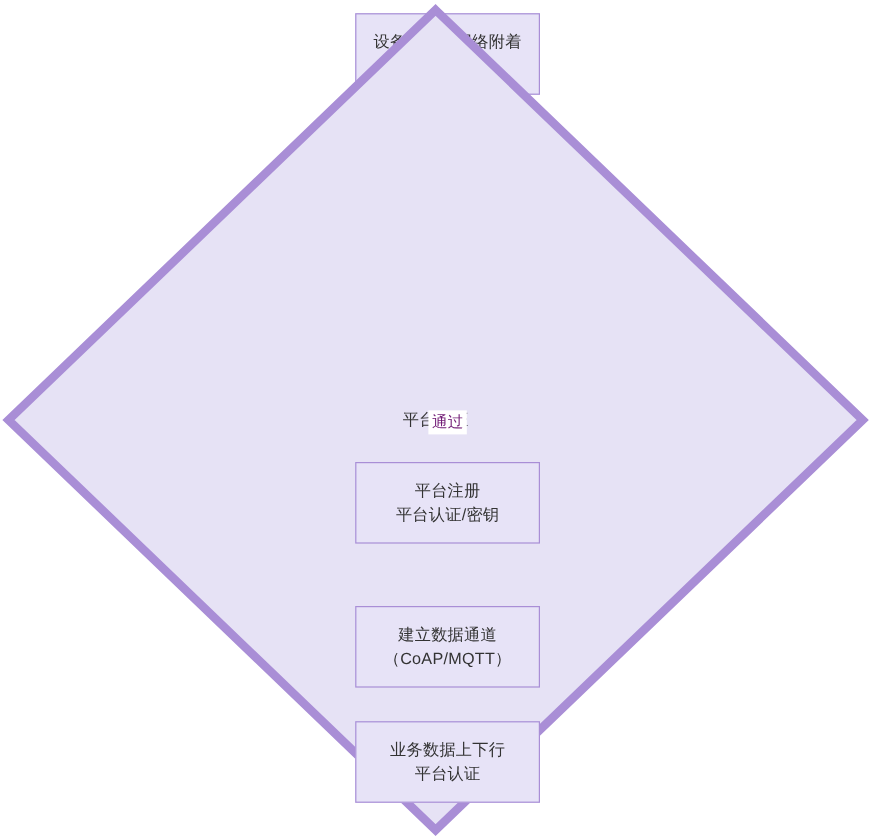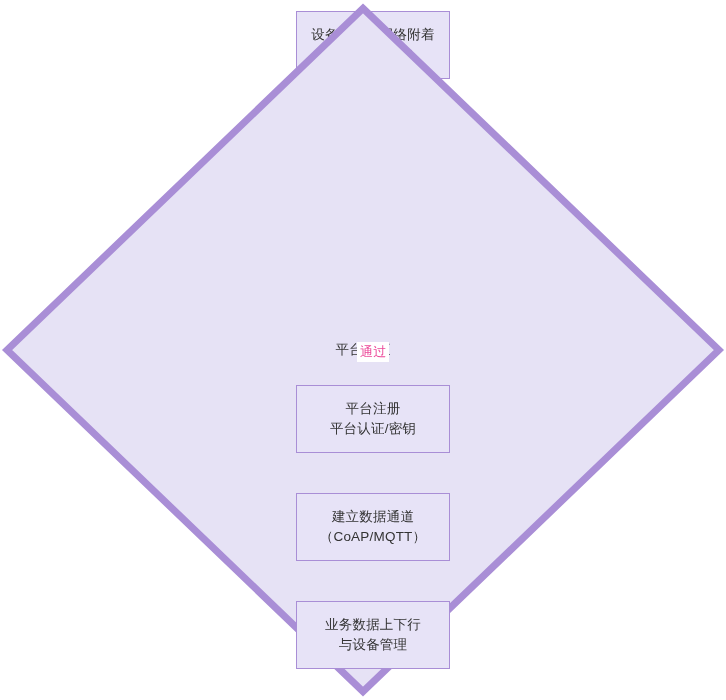--- a/index.html
+++ b/index.html
@@ -74,21 +74,21 @@
     font-size: 13.5px;
     line-height: 20px;
     color: #333333;
     letter-spacing: 0.2px;
   }
 
   
   .edge-label {
     position: absolute;
     background: #ffffff;
-    color: #ec4899;
+    color: #701a75;
     font-size: 13px;
     line-height: 18px;
     padding: 1px 3px;
     white-space: nowrap;
     letter-spacing: 0.2px;
   }
   #edge-label-pass {
     left: 357px;
     top: 342px;
   }
@@ -131,21 +131,21 @@
   <div class="decision-text">平台认证</div>
 </div>
 
 <div class="edge-label" id="edge-label-pass">通过</div>
 
 <div class="node node-process" id="node-4" style="top:385px;">
   <span class="node-label">平台注册
 平台认证/密钥</span>
 </div>
 
-<div class="node node-process" id="node-5" style="top:493px;">
+<div class="node node-process" id="node-5" style="top:505px;">
   <span class="node-label">建立数据通道
 （CoAP/MQTT）</span>
 </div>
 
 <div class="node node-process" id="node-6" style="top:601px;">
   <span class="node-label">业务数据上下行
-与设备管理</span>
+平台认证</span>
 </div>
 
 </body></html>

